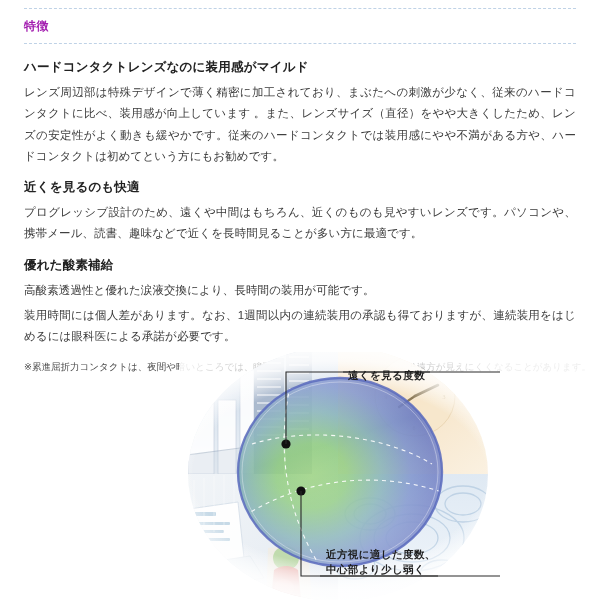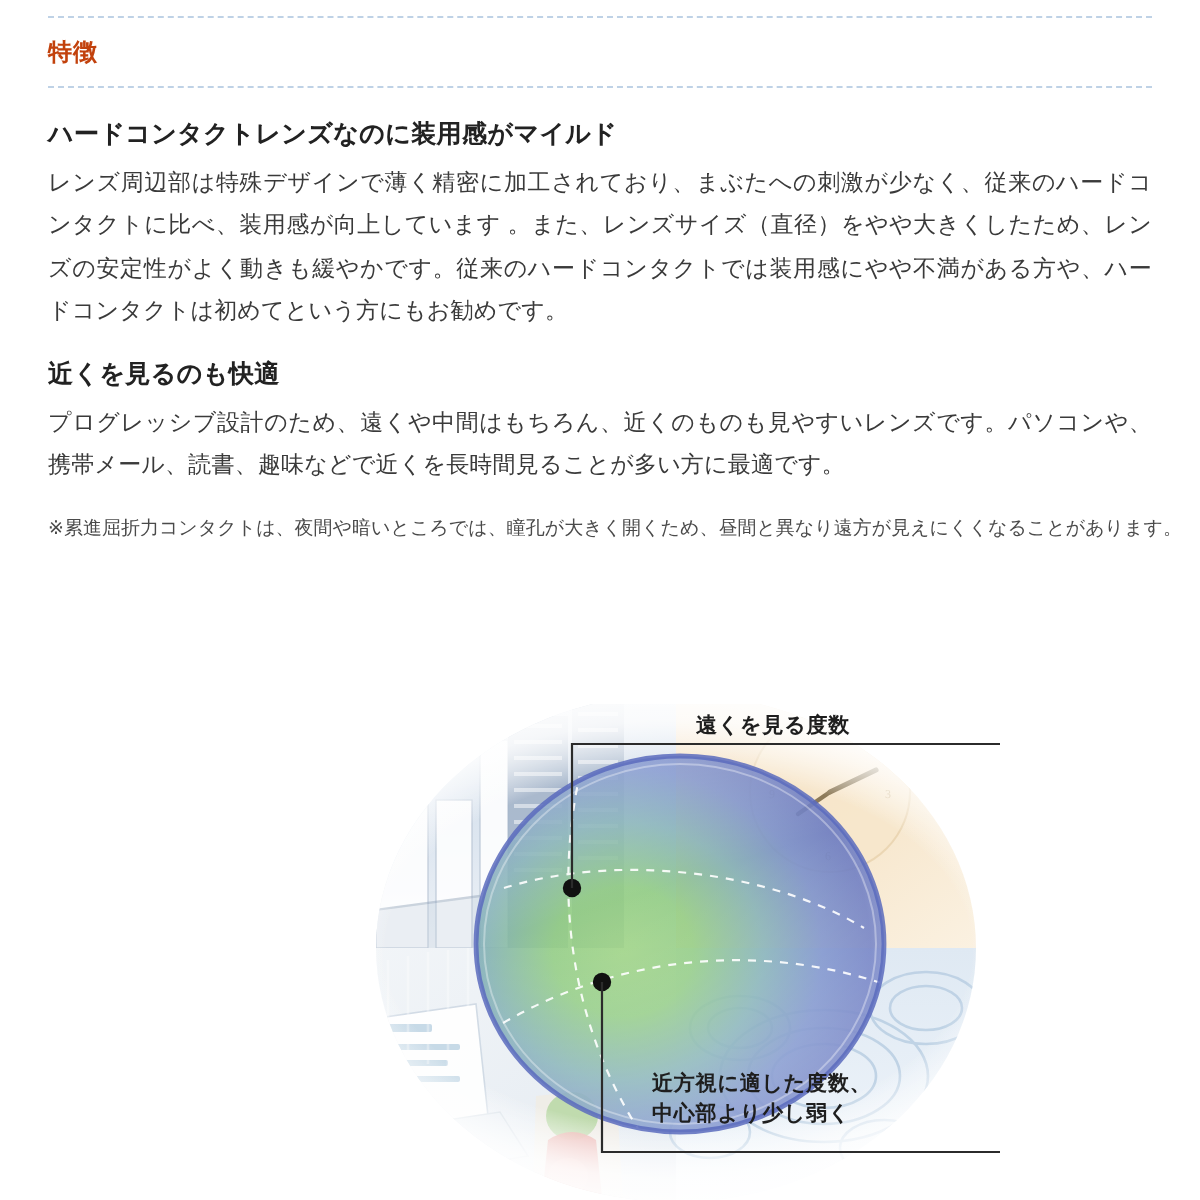--- a/index.html
+++ b/index.html
@@ -28,21 +28,21 @@
     margin: 8px 24px 0 24px;
     padding-top: 0;
   }
   .rule {
     height: 0;
     border-top: 1px dashed #bfd2e6;
     line-height: 0;
     font-size: 0;
   }
   .section-header {
-    color: #c2410c;
+    color: #a21caf;
     font-size: 12px;
     font-weight: bold;
     letter-spacing: 0.5px;
     padding: 9px 0 8px 0;
   }
 
   
   .content {
     margin: 0 24px;
     padding-top: 16px;
@@ -88,20 +88,21 @@
   }
   .figure svg { display: block; }
   .fig-label {
     position: absolute;
     font-size: 10.5px;
     font-weight: bold;
     color: #1e1e1e;
     letter-spacing: 0.4px;
     white-space: nowrap;
     line-height: 1.45;
+    margin-top: 12px;
   }
   .fig-label-far  { left: 168px; top: 4px; }
   .fig-label-near { left: 146px; top: 183px; }
 </style>
 </head>
 <body>
 
 <div class="page">
 
   <div class="section-header-wrap">
@@ -115,20 +116,25 @@
     <div class="block">
       <h3 class="subhead">ハードコンタクトレンズなのに装用感がマイルド</h3>
       <p class="para">レンズ周辺部は特殊デザインで薄く精密に加工されており、まぶたへの刺激が少なく、従来のハードコンタクトに比べ、装用感が向上しています 。また、レンズサイズ（直径）をやや大きくしたため、レンズの安定性がよく動きも緩やかです。従来のハードコンタクトでは装用感にやや不満がある方や、ハードコンタクトは初めてという方にもお勧めです。</p>
     </div>
 
     <div class="block">
       <h3 class="subhead">近くを見るのも快適</h3>
       <p class="para">プログレッシブ設計のため、遠くや中間はもちろん、近くのものも見やすいレンズです。パソコンや、携帯メール、読書、趣味などで近くを長時間見ることが多い方に最適です。</p>
     </div>
 
+    <div class="block">
+      <h3 class="subhead">優れた酸素補給</h3>
+      <p class="para">高酸素透過性と優れた涙液交換により、長時間の装用が可能です。</p>
+      <p class="para">装用時間には個人差があります。なお、1週間以内の連続装用の承認も得ておりますが、連続装用をはじめるには眼科医による承諾が必要です。</p>
+    </div>
 
     <p class="note">※累進屈折力コンタクトは、夜間や暗いところでは、瞳孔が大きく開くため、昼間と異なり遠方が見えにくくなることがあります。</p>
   </div>
 
   <div class="figure">
     <svg width="420" height="256" viewBox="0 0 420 256" xmlns="http://www.w3.org/2000/svg">
       <defs>
 
         <radialGradient id="vignette" cx="38%" cy="48%" r="56%">
           <stop offset="0%" stop-color="#fff" stop-opacity="0"></stop>

